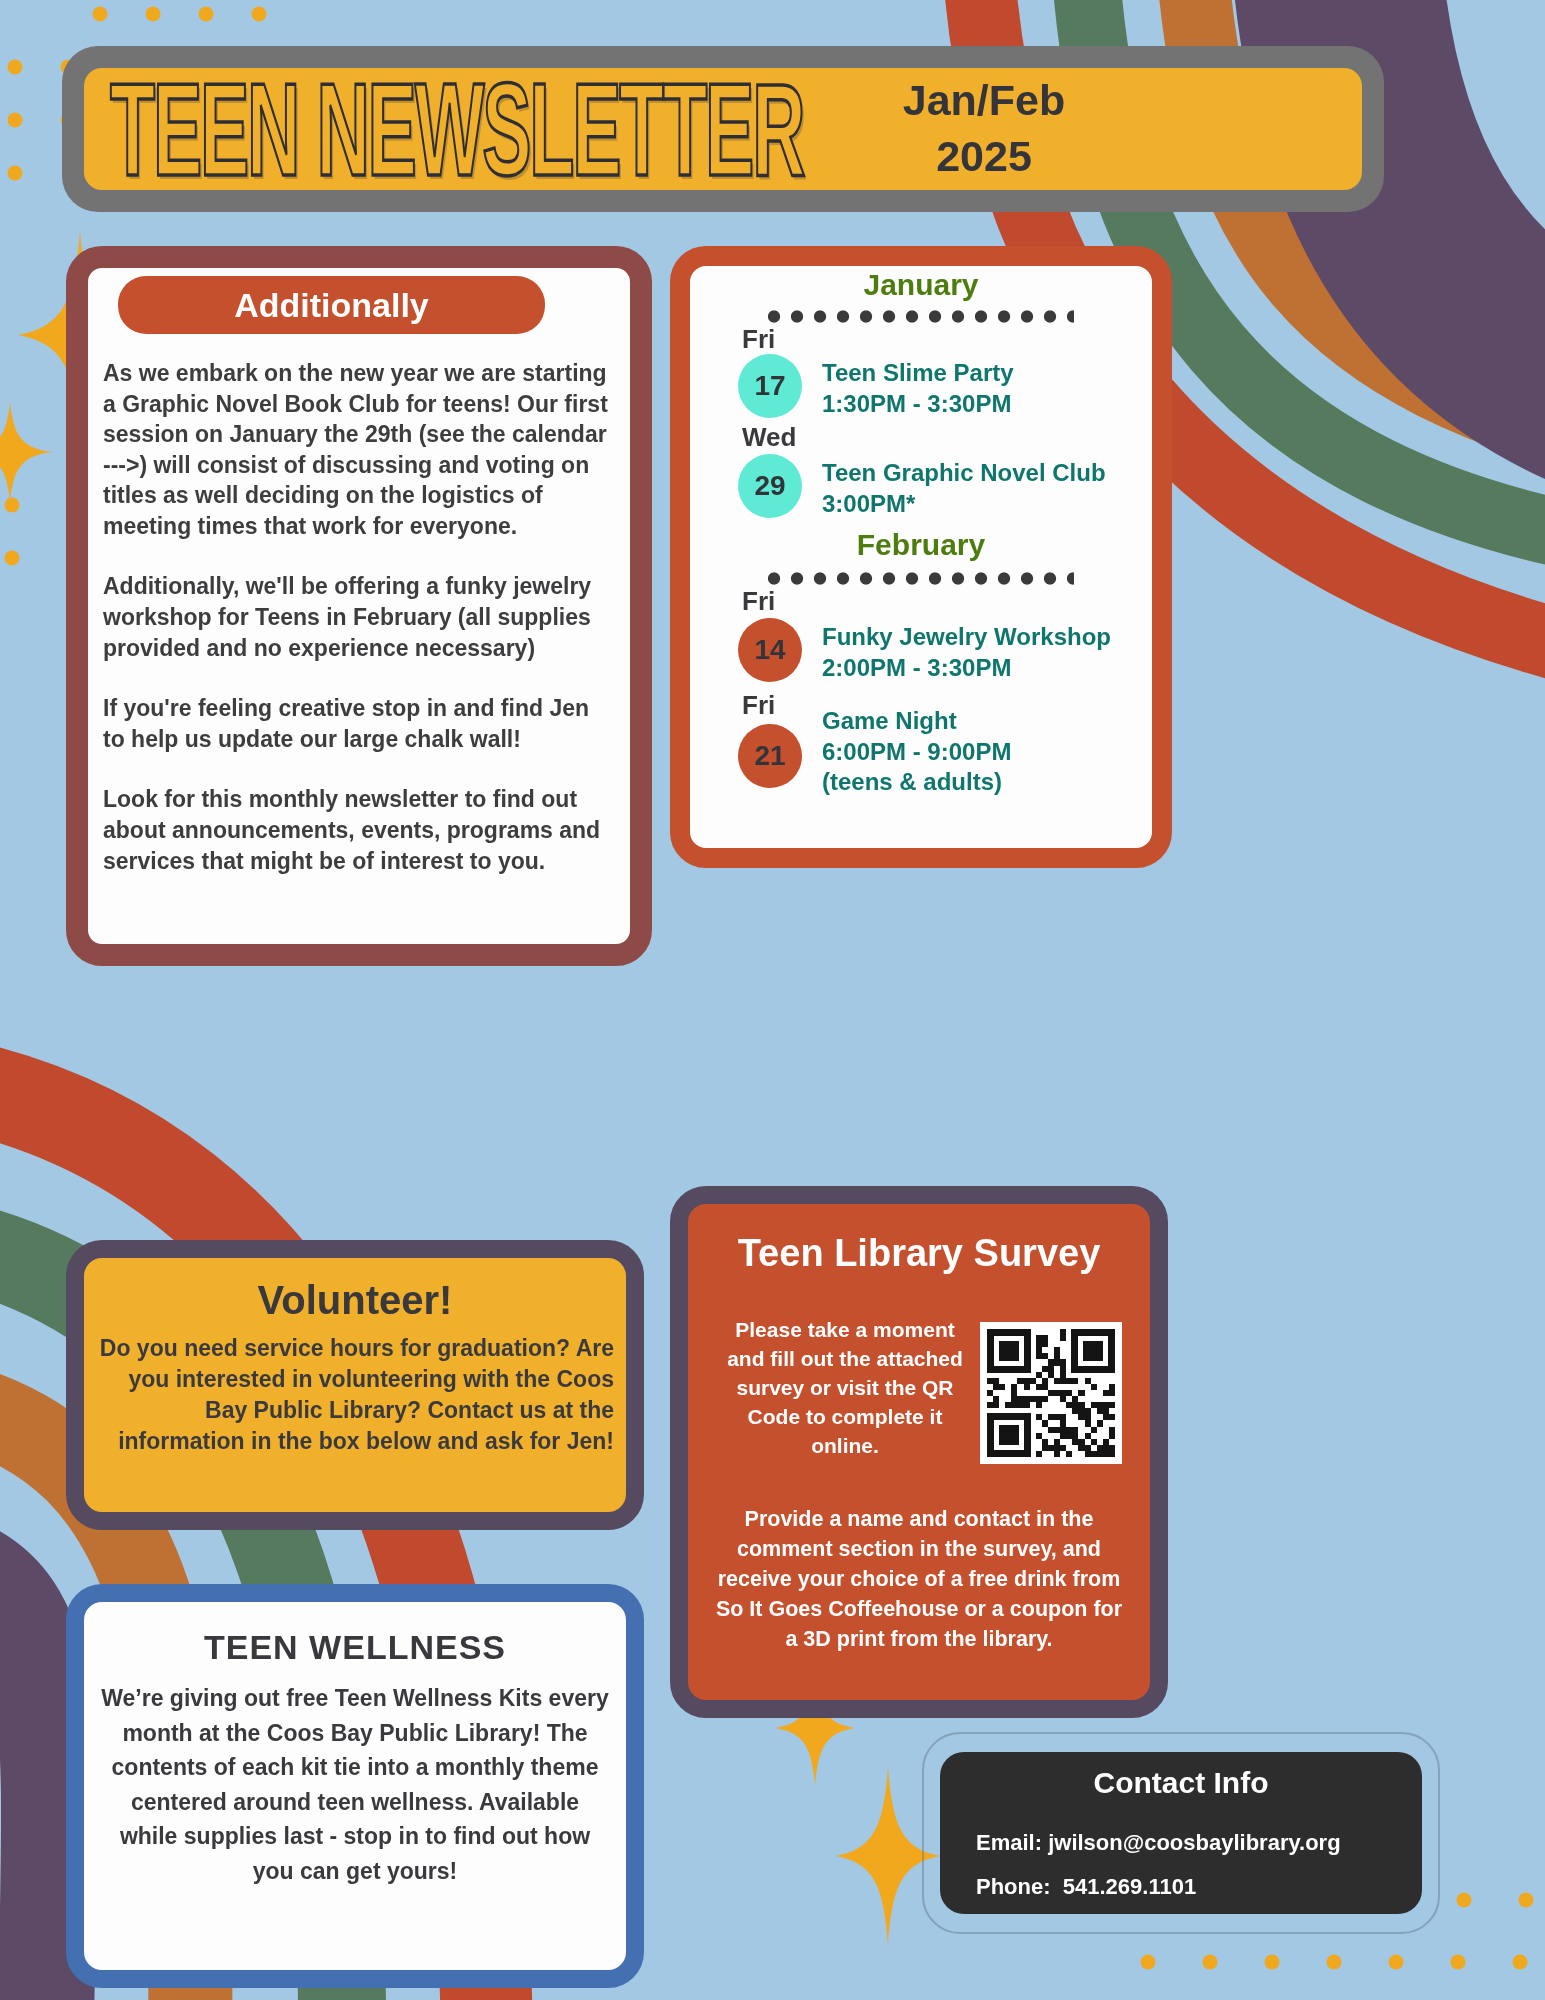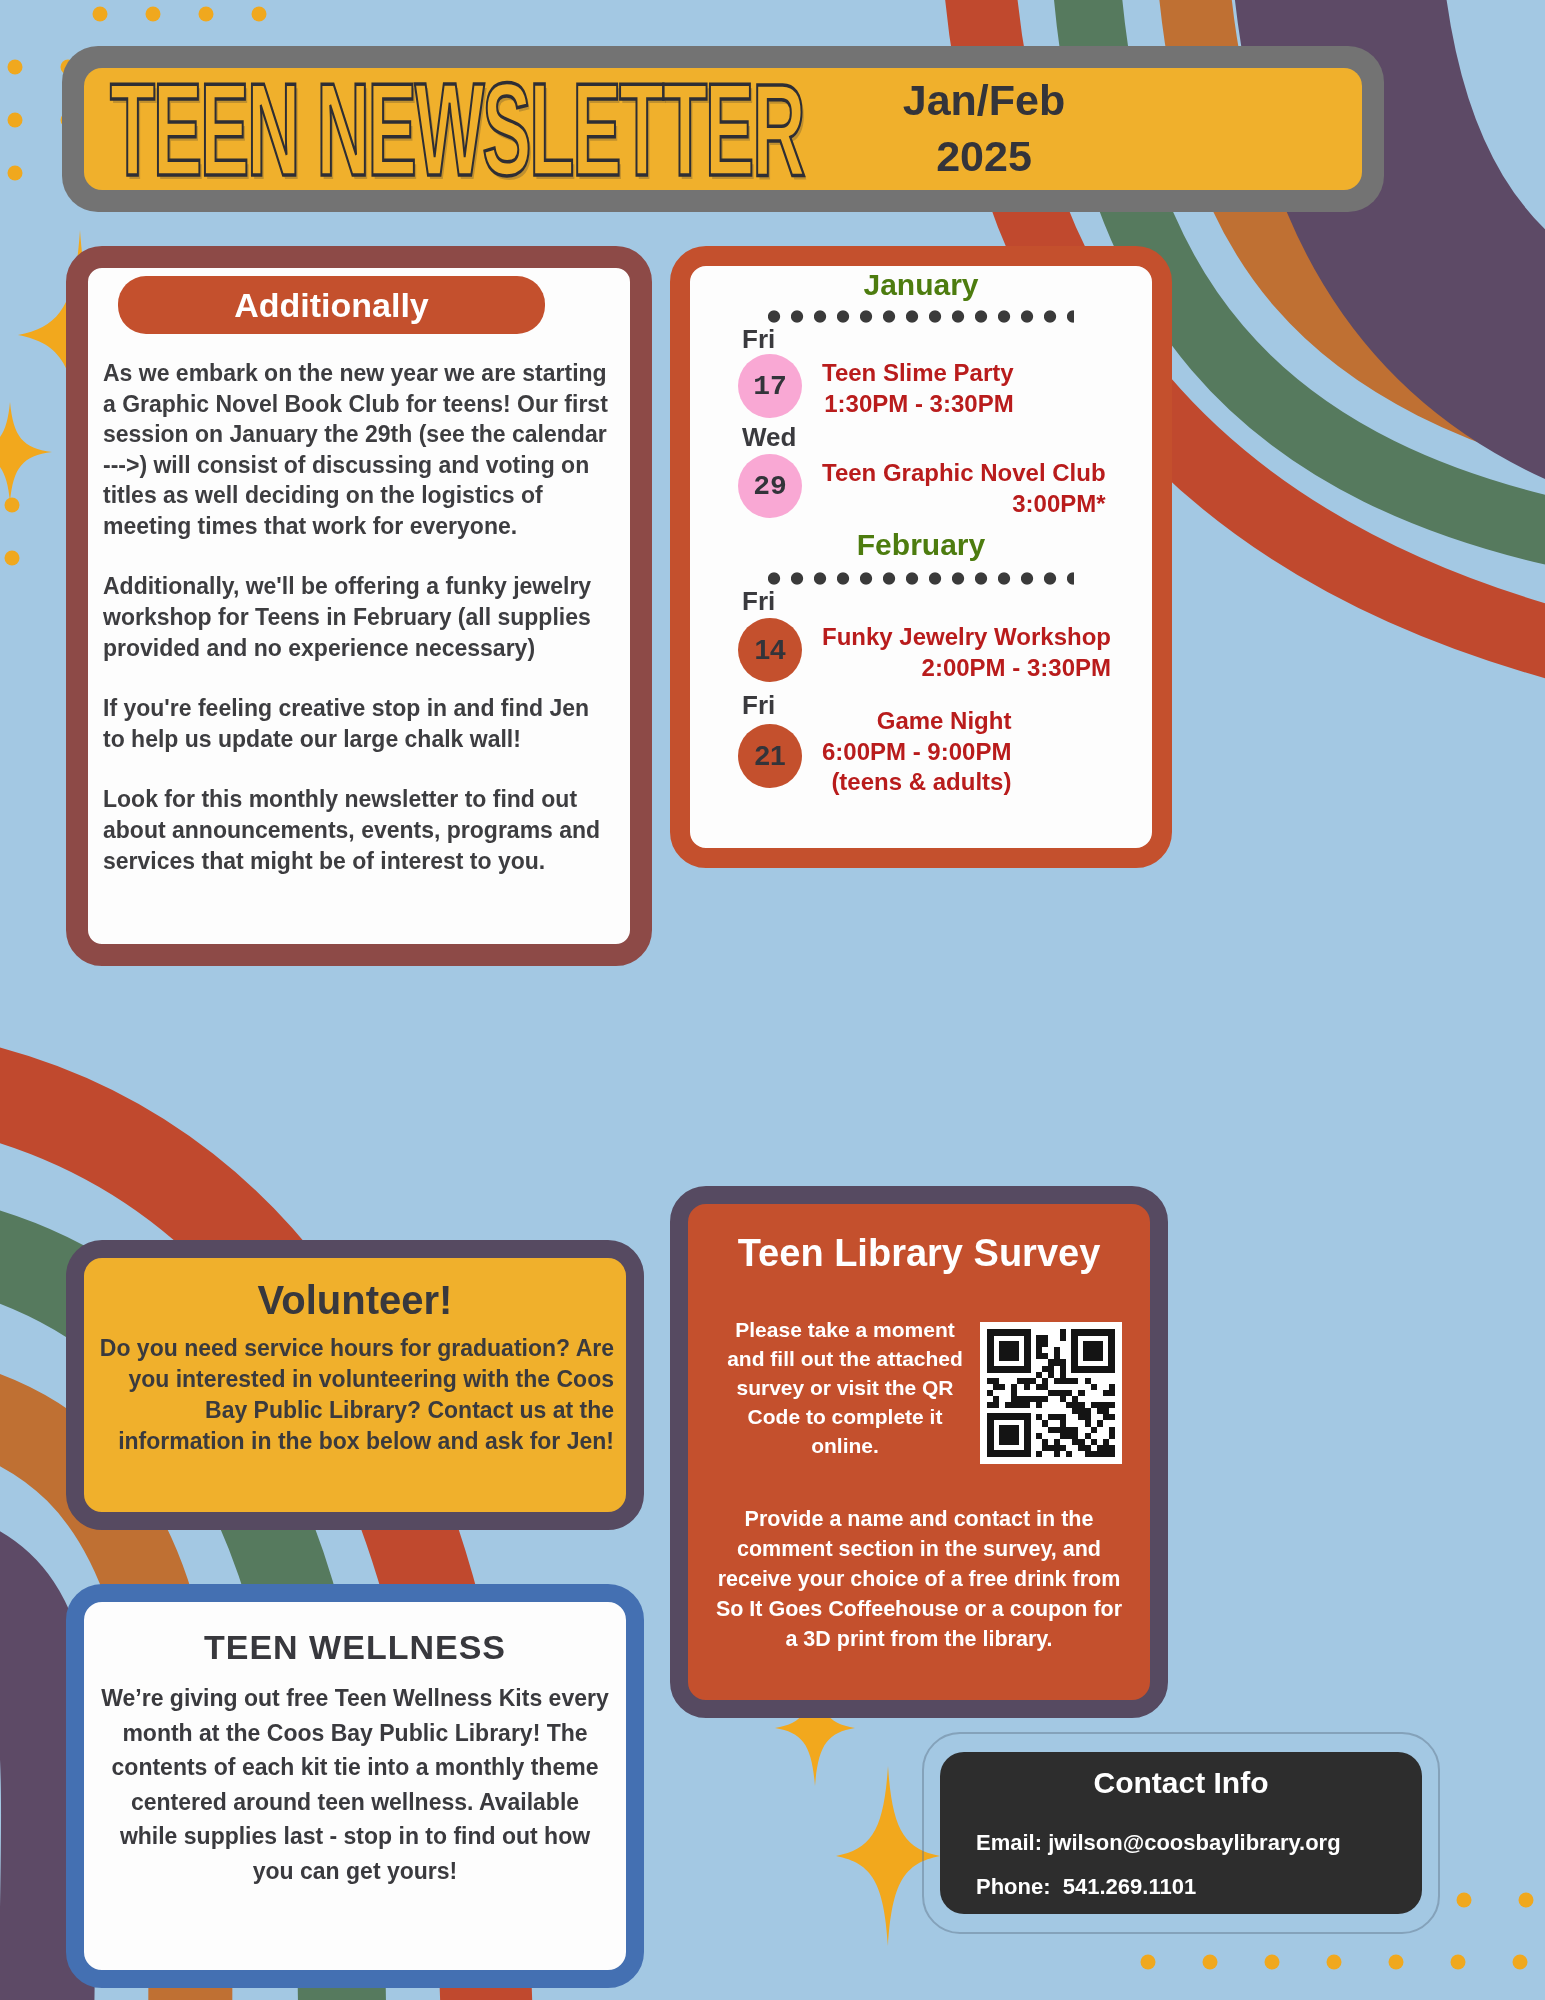--- a/index.html
+++ b/index.html
@@ -34,23 +34,23 @@
   
   .calendar{left:670px;top:246px;width:462px;height:582px;background:#fdfdfd;border:20px solid #c4502d;}
   .cal-rel{position:absolute;inset:0;}
   .month-title{position:absolute;width:100%;text-align:center;font-size:30px;color:#4d7c0f;}
   .dotline{position:absolute;left:50%;transform:translateX(-50%);width:306px;height:13px;
            background-image:radial-gradient(circle at 6px 6.5px,#3a3a3a 5.6px,transparent 6.6px);
            background-size:23px 13px;background-repeat:repeat-x;}
   .daylabel{position:absolute;left:52px;font-size:26px;color:#3a3a3e;}
   .datecircle{position:absolute;left:48px;width:64px;height:64px;border-radius:50%;
               display:flex;align-items:center;justify-content:center;font-size:28px;color:#33343a;}
-  .datecircle.yellow{background:#f9a8d4;font-family:Liberation Mono, monospace;}
+  .datecircle.yellow{background:#5eead4;}
   .datecircle.red{background:#c4502d;}
-  .eventtext{position:absolute;left:132px;font-size:24px;line-height:1.28;color:#b91c1c;text-align:right;}
+  .eventtext{position:absolute;left:132px;font-size:24px;line-height:1.28;color:#0f766e;}
 
   
   .volunteer{left:66px;top:1240px;width:542px;height:254px;background:#f0b02c;border:18px solid #564a61;}
   .volunteer h2{margin:20px 0 10px 0;text-align:center;font-size:40px;color:#38383d;}
   .volunteer .vbody{padding:0 12px;text-align:right;font-size:23px;line-height:1.35;color:#3a3a3e;}
 
   
   .survey{left:670px;top:1186px;width:462px;height:496px;background:#c4502d;border:18px solid #564a61;
           color:#fff;}
   .survey h2{margin:28px 0 0 0;text-align:center;font-size:38px;color:#fff;}

